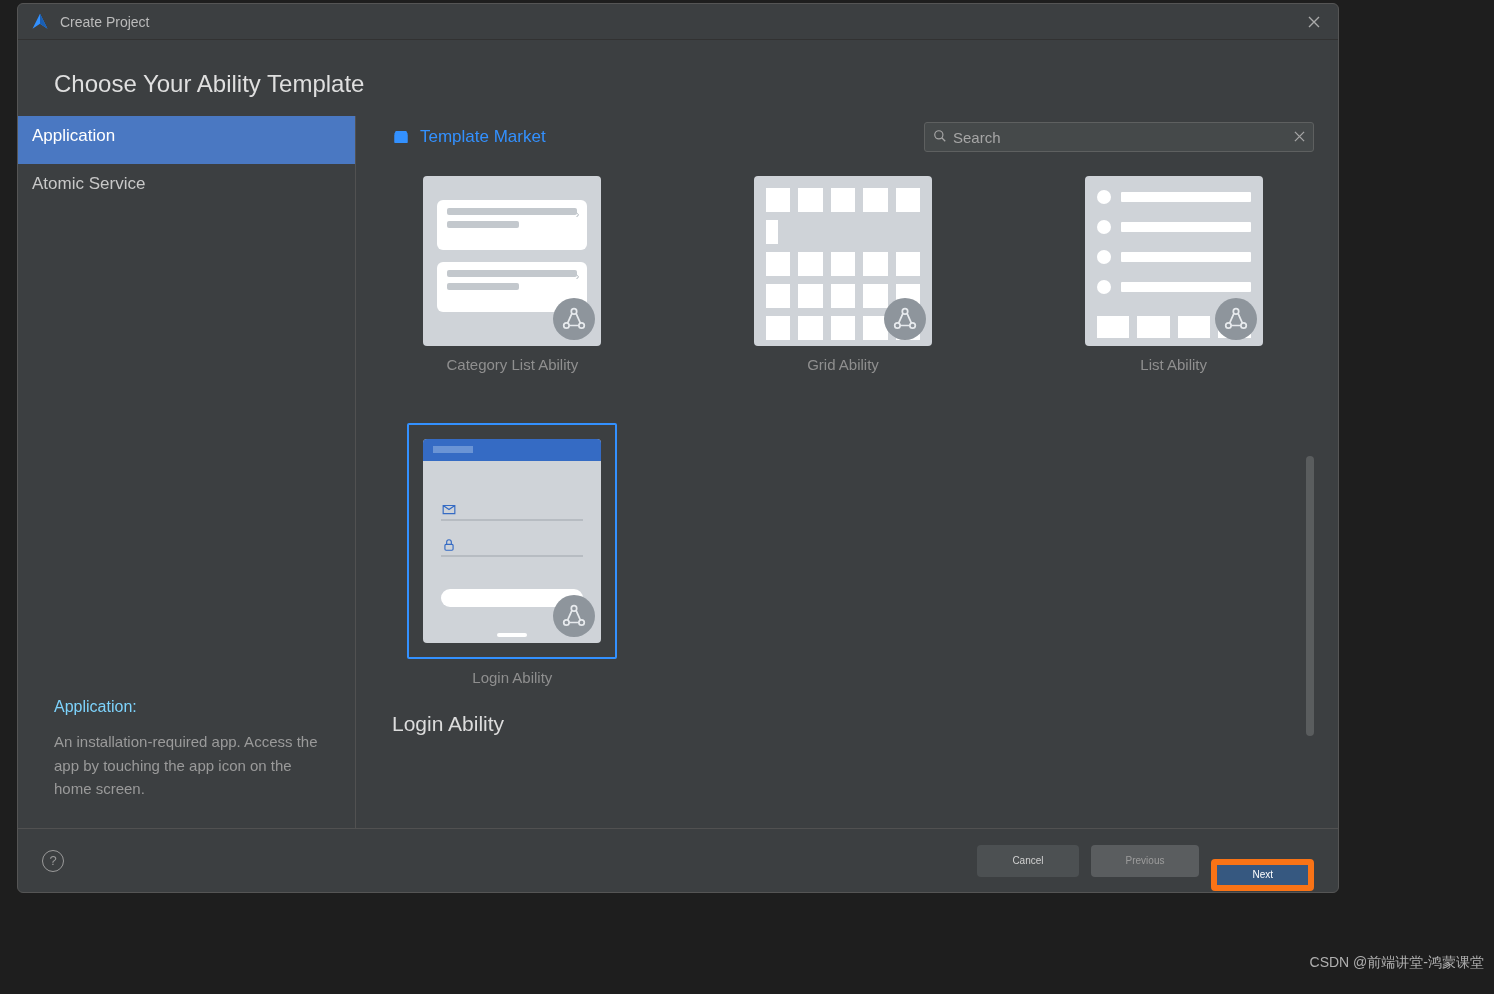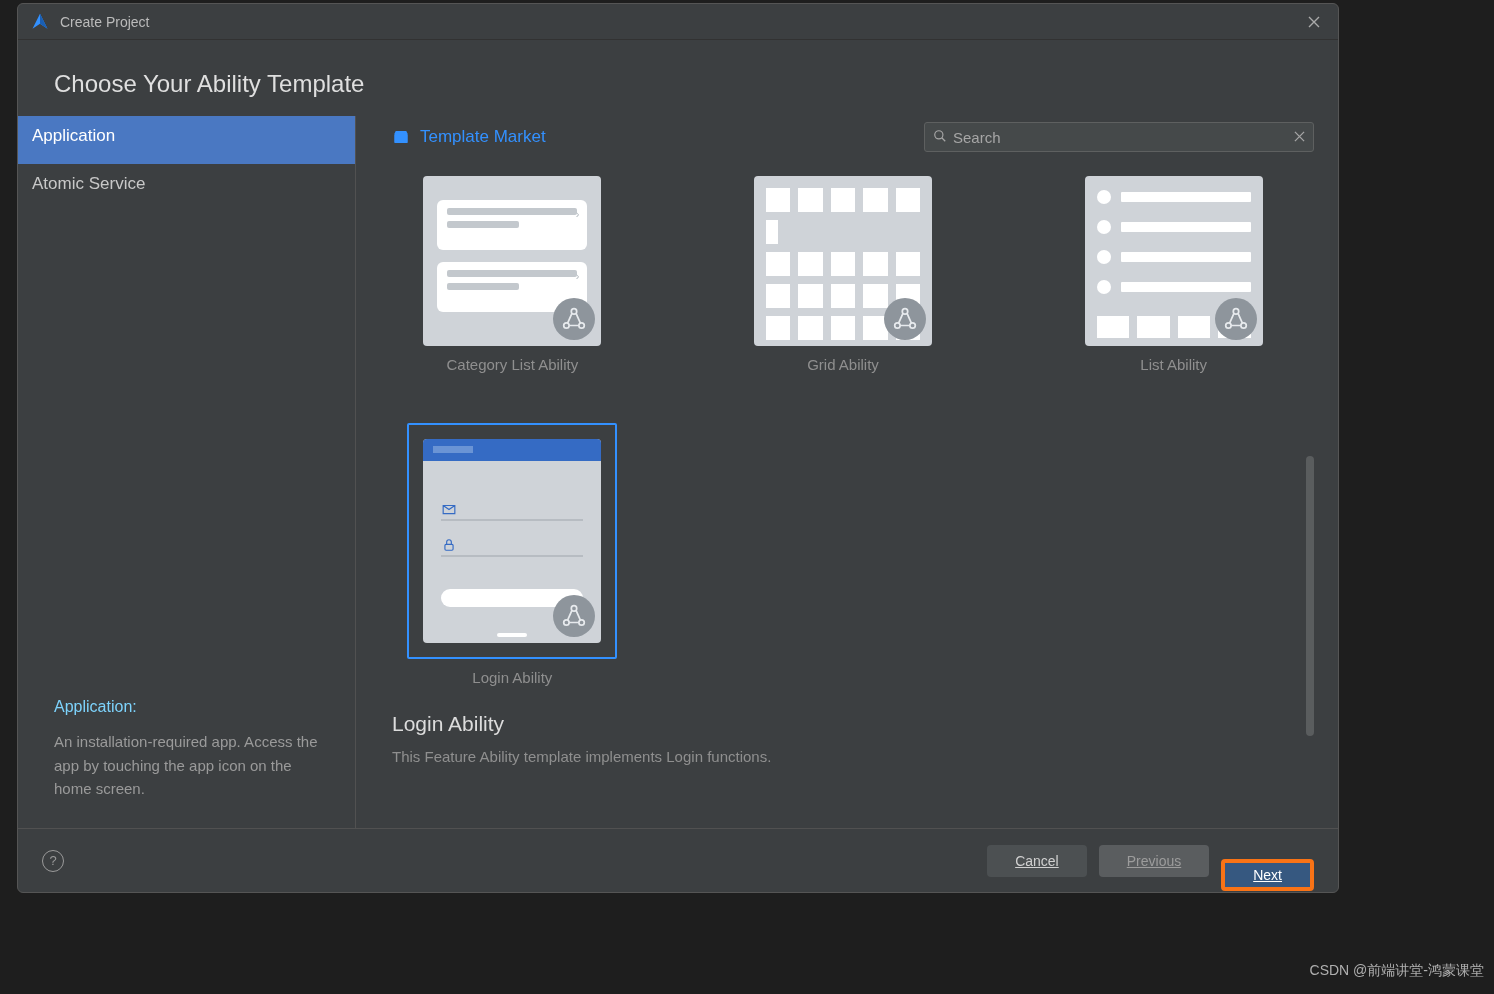--- a/index.html
+++ b/index.html
@@ -164,30 +164,29 @@
   height: 64px; border-top: 1px solid #515151;
   display: flex; align-items: center; padding: 0 24px; gap: 12px;
 }
 .help {
   width: 22px; height: 22px; border: 1.4px solid #9a9a9a; border-radius: 50%;
   display: flex; align-items: center; justify-content: center;
   color: #9a9a9a; font-size: 13px; cursor: pointer;
 }
 .footer .spacer { flex: 1; }
 .btn {
-  height: 32px; padding: 0 28px; border-radius: 4px;
-  font-size: 14px; display: flex; align-items: center; cursor: pointer;
+  height: 32px; padding: 0 35px; border-radius: 4px;
+  font-size: 10px; display: flex; align-items: center; cursor: pointer;
   border: none;
-  text-decoration: underline;
 }
 .btn-secondary { background: #4c5052; color: #d0d0d0; }
 .btn-disabled { background: #5a5d5f; color: #9c9c9c; cursor: default; }
-.btn-primary { background: #365880; color: #fff; border:4px solid #f97316;margin-top:28px;}
+.btn-primary { background: #365880; color: #fff; border:6px solid #f97316;margin-top:28px;}
 .watermark {
-  position: absolute; right: 10px; bottom: 14px;
+  position: absolute; right: 10px; bottom: 22px;
   color: #b0b0b0; font-size: 14px;
 }
 </style>
 </head>
 <body>
 
 <div class="dialog">
   <div class="titlebar">
     <span class="logo">
       <svg viewBox="0 0 24 24">
@@ -386,21 +385,20 @@
               <div class="card-label">Login Ability</div>
             </div>
 
 
 
           </div>
           <div class="scroll-track"></div>
 
           <div class="detail">
             <div class="detail-title">Login Ability</div>
-            <div class="detail-desc">This Feature Ability template implements Login functions.</div>
           </div>
         </div>
       </div>
     </div>
   </div>
 
   <div class="footer">
     <span class="help">?</span>
     <span class="spacer"></span>
     <button class="btn btn-secondary">Cancel</button>

